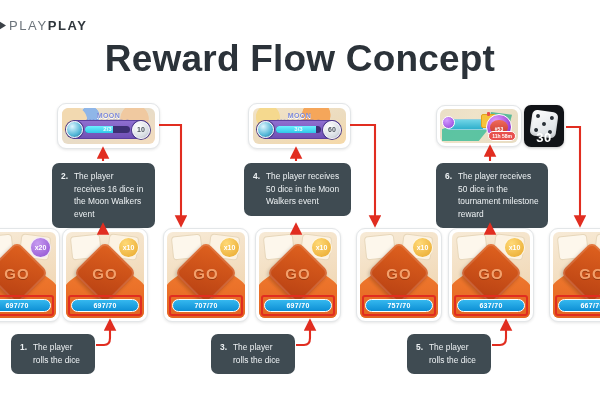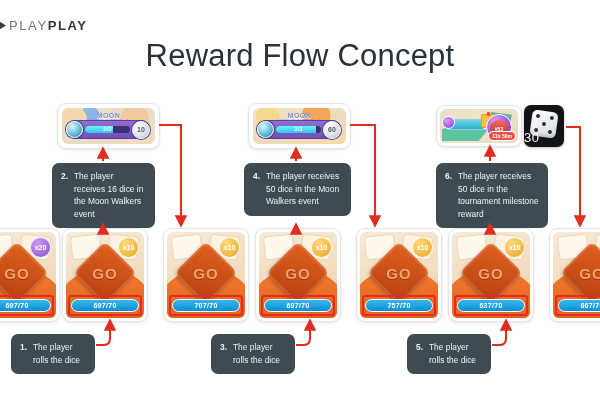--- a/index.html
+++ b/index.html
@@ -13,21 +13,21 @@
   
   .logo{position:absolute;left:-8px;top:18px;display:flex;align-items:center;
         letter-spacing:1.6px;font-size:13px;font-weight:700;color:#3b4147;}
   .logo .lg-mark{width:14px;height:14px;margin-right:3px;border-radius:3px;
         background:#3b4147;clip-path:polygon(20% 0,100% 50%,20% 100%);}
   .logo .lg-play{font-weight:400;color:#6d757c;}
   .logo .lg-liner{font-weight:700;color:#2f363c;}
 
   
   .title{position:absolute;left:0;top:38px;width:600px;text-align:center;
-         font-size:31px;font-weight:400;color:#2b3239;letter-spacing:.2px;}
+         font-size:37px;font-weight:700;color:#2b3239;letter-spacing:.2px;}
 
   
   .card{position:absolute;background:#fff;border:1px solid #e3e6e8;border-radius:9px;
         box-shadow:0 1px 3px rgba(0,0,0,.10);overflow:hidden;}
 
   
   .ev{display:block;}
   .ev-inner{position:absolute;left:4px;top:4px;right:4px;bottom:4px;border-radius:6px;overflow:hidden;}
   .ev-bg{position:absolute;inset:0;}
   .ev-bg.moon{background:
@@ -88,22 +88,22 @@
       background:#e8504d;color:#fff;font-size:5px;font-weight:700;white-space:nowrap;
       border:1px solid #ffffff;}
 
   
   .dicecard{position:absolute;background:#111317;border-radius:7px;overflow:hidden;
       box-shadow:0 1px 3px rgba(0,0,0,.25);}
   .dice-face{position:absolute;left:50%;top:6px;transform:translateX(-50%) rotate(8deg);
       width:26px;height:26px;border-radius:5px;background:linear-gradient(145deg,#ffffff,#d7dbe0);
       box-shadow:inset 0 -2px 3px rgba(0,0,0,.15);}
   .pip{position:absolute;width:4px;height:4px;border-radius:50%;background:#2b3138;}
-  .dice-num{position:absolute;left:0;right:0;bottom:2px;color:#fff;
-      font-size:13px;font-weight:400;letter-spacing:.5px;}
+  .dice-num{position:absolute;left:0;right:0;bottom:2px;text-align:center;color:#fff;
+      font-size:13px;font-weight:700;letter-spacing:.5px;}
 
   
   .gb{position:absolute;width:84px;height:92px;}
   .gb-inner{position:absolute;inset:3px;border-radius:6px;overflow:hidden;
       background:linear-gradient(165deg,#f7ead6 0%,#f2dcbd 55%,#eed0a6 100%);}
   .gb-hill{position:absolute;left:-14%;bottom:-46%;width:128%;height:104%;border-radius:50% 50% 0 0;
       background:linear-gradient(#f07a2e,#d8541a);}
   .gb-hill2{position:absolute;left:-8%;bottom:-34%;width:116%;height:86%;border-radius:50% 50% 0 0;
       background:linear-gradient(#f69a4c,#ef7c2c);opacity:.75;}
   .gb-tile{position:absolute;left:6%;top:4%;width:36%;height:26%;border-radius:4px;

